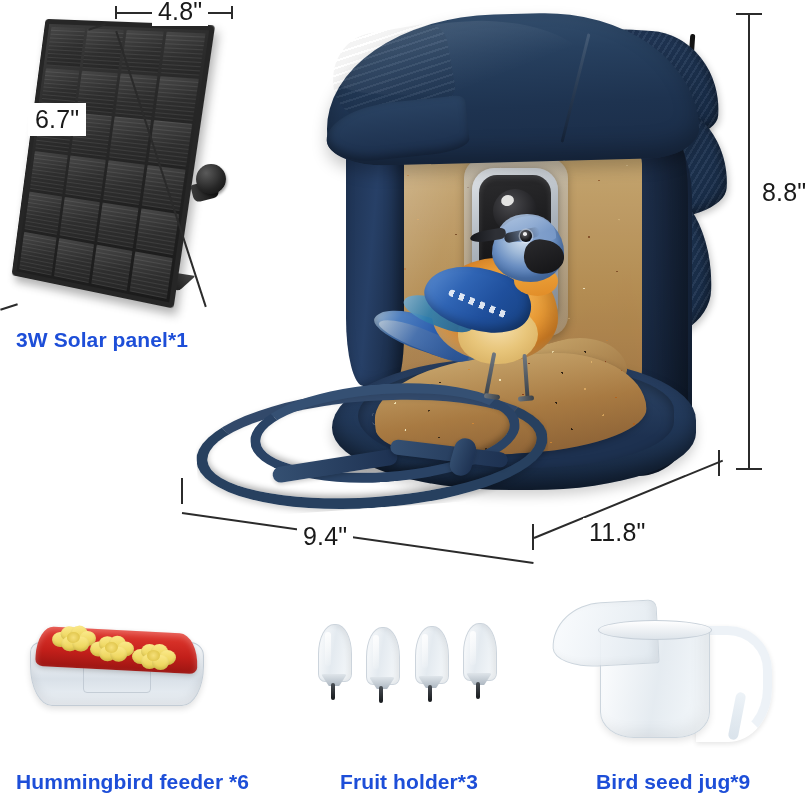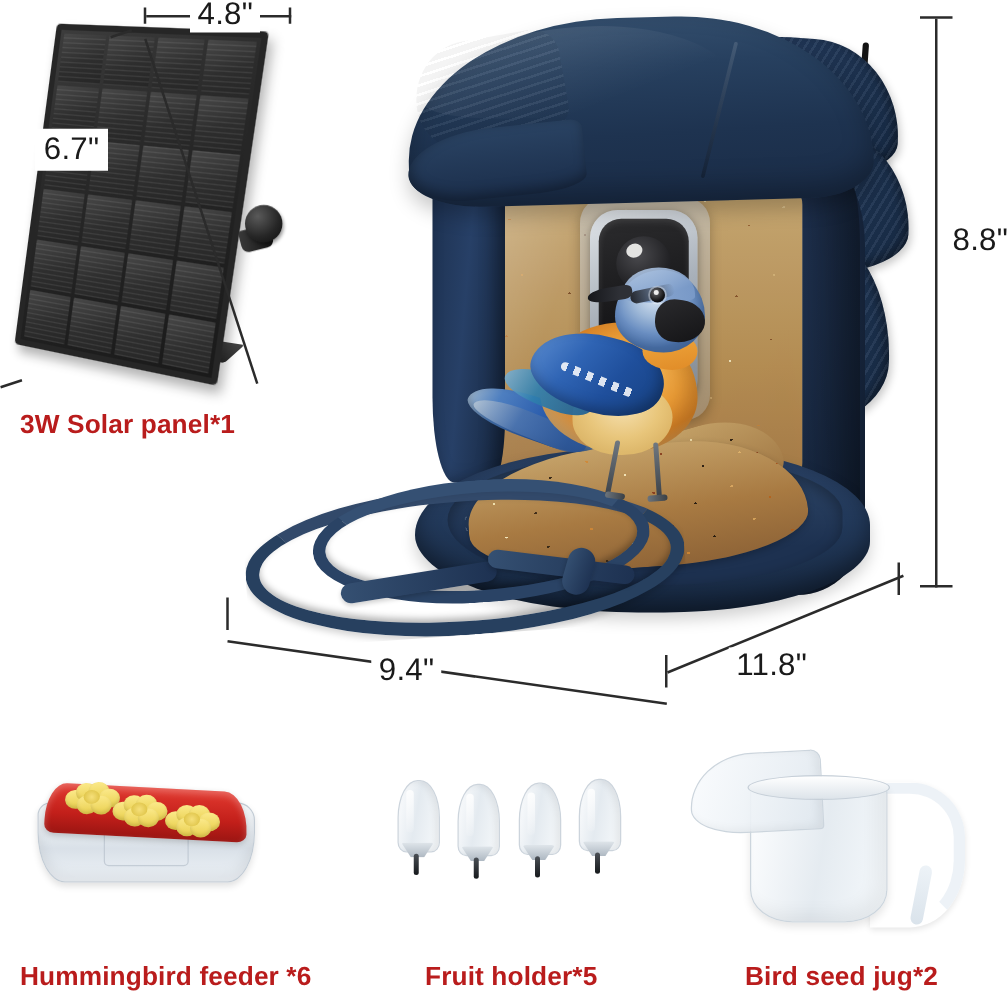--- a/index.html
+++ b/index.html
@@ -9,21 +9,21 @@
     background:#ffffff;color:#111;
   }
   .stage{position:absolute;left:0;top:0;width:806px;height:800px;}
 
   
   .dim-label{
     position:absolute;font-size:25px;font-weight:400;color:#1a1a1a;
     letter-spacing:.2px;white-space:nowrap;
   }
   .part-label{
-    position:absolute;font-size:21px;font-weight:600;color:#b91c1c;
+    position:absolute;font-size:21px;font-weight:600;color:#1d4ed8;
     white-space:nowrap;letter-spacing:.1px;
   }
   .dimline{position:absolute;background:#2b2b2b;}
   .tick{position:absolute;background:#2b2b2b;}
 
   
   .solar-wrap{position:absolute;left:18px;top:22px;width:210px;height:290px;}
   .solar-panel{
     position:absolute;left:0;top:0;width:168px;height:262px;
     background:linear-gradient(150deg,#3c3c3c 0%,#2a2a2a 35%,#202020 70%,#1a1a1a 100%);
@@ -754,24 +754,24 @@
       <div class="fh-cone"></div>
         <div class="fh-collar"></div>
         <div class="fh-pin"></div>
     </div>
     <div class="fh fh4">
       <div class="fh-cone"></div>
         <div class="fh-collar"></div>
         <div class="fh-pin"></div>
     </div>
   </div>
-  <div class="part-label" style="left:340px;top:770px;">Fruit holder*5</div>
+  <div class="part-label" style="left:340px;top:770px;">Fruit holder*3</div>
 
   <div class="jug">
     <div class="jug-handle"></div>
     <div class="jug-handle-tail"></div>
     <div class="jug-cup"></div>
     <div class="jug-spout"></div>
     <div class="jug-rim"></div>
   </div>
-  <div class="part-label" style="left:596px;top:770px;">Bird seed jug*2</div>
+  <div class="part-label" style="left:596px;top:770px;">Bird seed jug*9</div>
 
 </div>
 
 </body></html>

